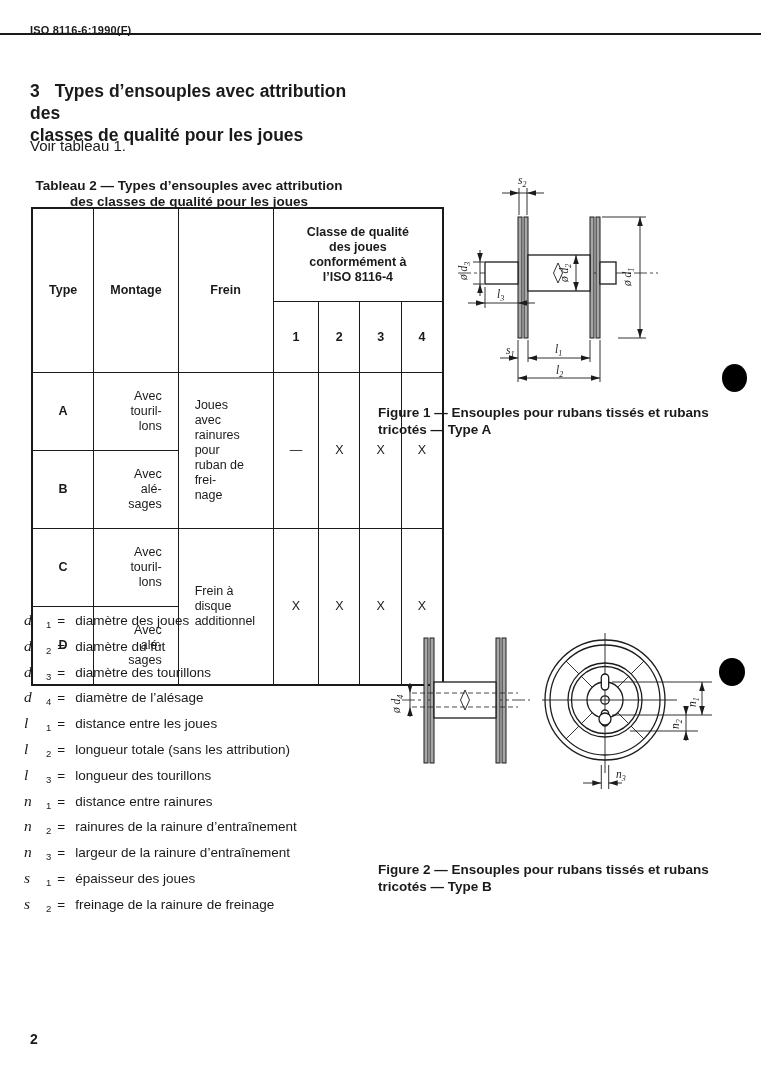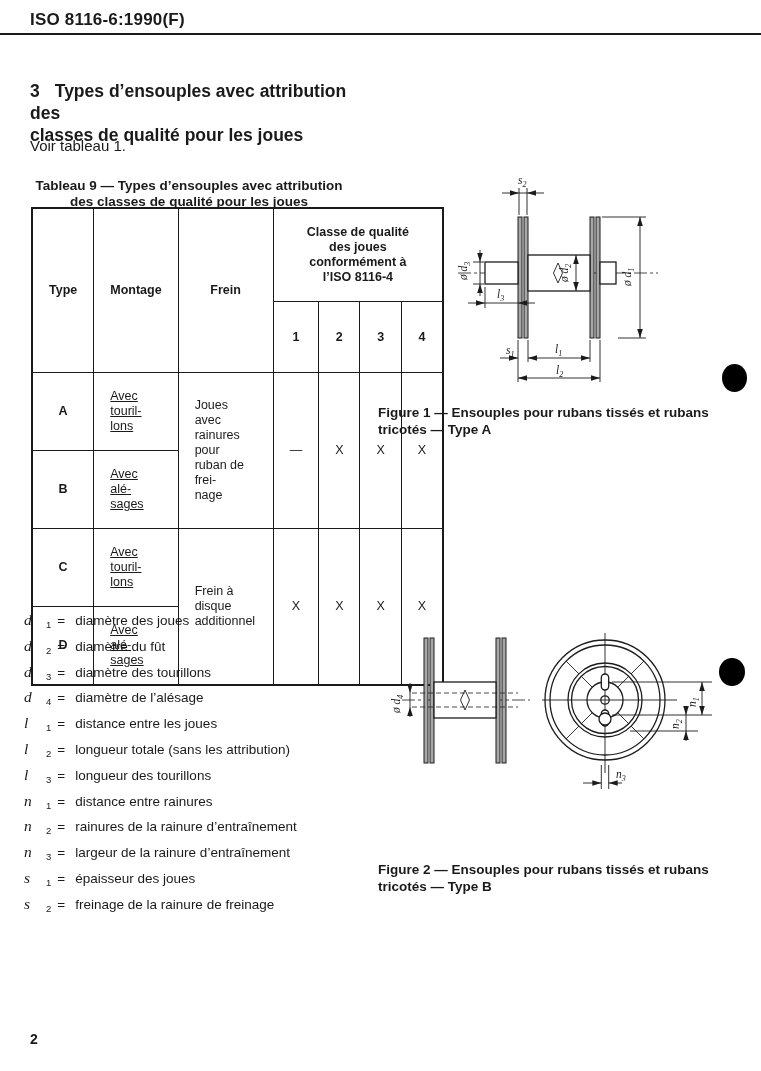--- a/index.html
+++ b/index.html
@@ -4,39 +4,39 @@
 <style>
   html,body{margin:0;padding:0;background:#e8e8e6;}
   #page{
     position:relative;width:761px;height:1071px;background:#ffffff;
     font-family:"Liberation Sans",sans-serif;color:#1a1a1a;overflow:hidden;
     margin:0 auto;
   }
   .abs{position:absolute;}
   .pre{white-space:pre-line;}
   
-  .doc-header{left:30px;top:10px;font-size:17px;font-weight:700;letter-spacing:.2px;}
+  .doc-header{left:30px;top:24px;font-size:11px;font-weight:700;letter-spacing:.2px;}
   .header-rule{left:0;top:33px;width:761px;height:2px;background:#1a1a1a;}
   
   .h-section{font-size:17.5px;font-weight:700;line-height:22px;}
   .h-num{display:inline-block;margin-right:15px;}
   .sec3{left:30px;top:80px;width:340px;}
   .sec4{left:30px;top:577px;width:420px;}
   .body-text{font-size:15px;}
   .voir{left:30px;top:137px;}
   
   .tbl-title{left:26px;top:178px;width:326px;text-align:center;font-size:13.5px;font-weight:700;line-height:16px;}
   table.t1{position:absolute;left:31px;top:207px;border-collapse:collapse;table-layout:fixed;}
   table.t1 td,table.t1 th{border:1.6px solid #1a1a1a;padding:16px;vertical-align:middle;font-size:12.5px;line-height:15px;}
   table.t1{border:2.2px solid #1a1a1a;}
   th.classe-span{border-bottom:none;font-weight:700;font-size:12.8px;text-align:center;}
   td.num-cell{border-top:none;text-align:center;font-weight:700;font-size:13px;height:38px;}
   th.colh{font-weight:700;font-size:13px;text-align:center;}
   td.type-cell{text-align:center;font-weight:700;font-size:14px;}
-  td.montage-cell{text-align:left;padding-left:7px;text-decoration:underline;}
+  td.montage-cell{text-align:right;padding-left:7px;}
   td.frein-cell{text-align:left;padding-left:8px;font-size:13px;line-height:16px;}
   td.x-cell{text-align:center;font-size:13px;}
   
   .terms{left:24px;top:611px;}
   .term{height:25.8px;font-size:13.5px;}
   .tsym{display:inline-block;width:22px;font-family:"Liberation Serif",serif;font-style:italic;font-size:15.5px;}
   .tsub{font-size:9.5px;font-style:normal;vertical-align:-3px;font-family:"Liberation Sans",sans-serif;}
   .teq{display:inline-block;width:18px;}
   
   .caption{font-size:13.5px;font-weight:700;text-align:left;line-height:17px;}
@@ -64,21 +64,21 @@
   <div class="abs doc-header">ISO 8116-6:1990(F)</div>
   <div class="abs header-rule"></div>
 
   <div class="abs h-section sec3">
     <span class="h-num">3</span><span class="pre">Types d’ensouples avec attribution des
 classes de qualité pour les joues</span>
   </div>
 
   <div class="abs body-text voir">Voir tableau 1.</div>
 
-  <div class="abs tbl-title pre">Tableau 9 — Types d’ensouples avec attribution
+  <div class="abs tbl-title pre">Tableau 2 — Types d’ensouples avec attribution
 des classes de qualité pour les joues</div>
 
   <table class="t1">
     <colgroup>
       <col style="width:36px">
         <col style="width:60px">
         <col style="width:95px">
       <col style="width:31px">
         <col style="width:31px">
         <col style="width:31px">

